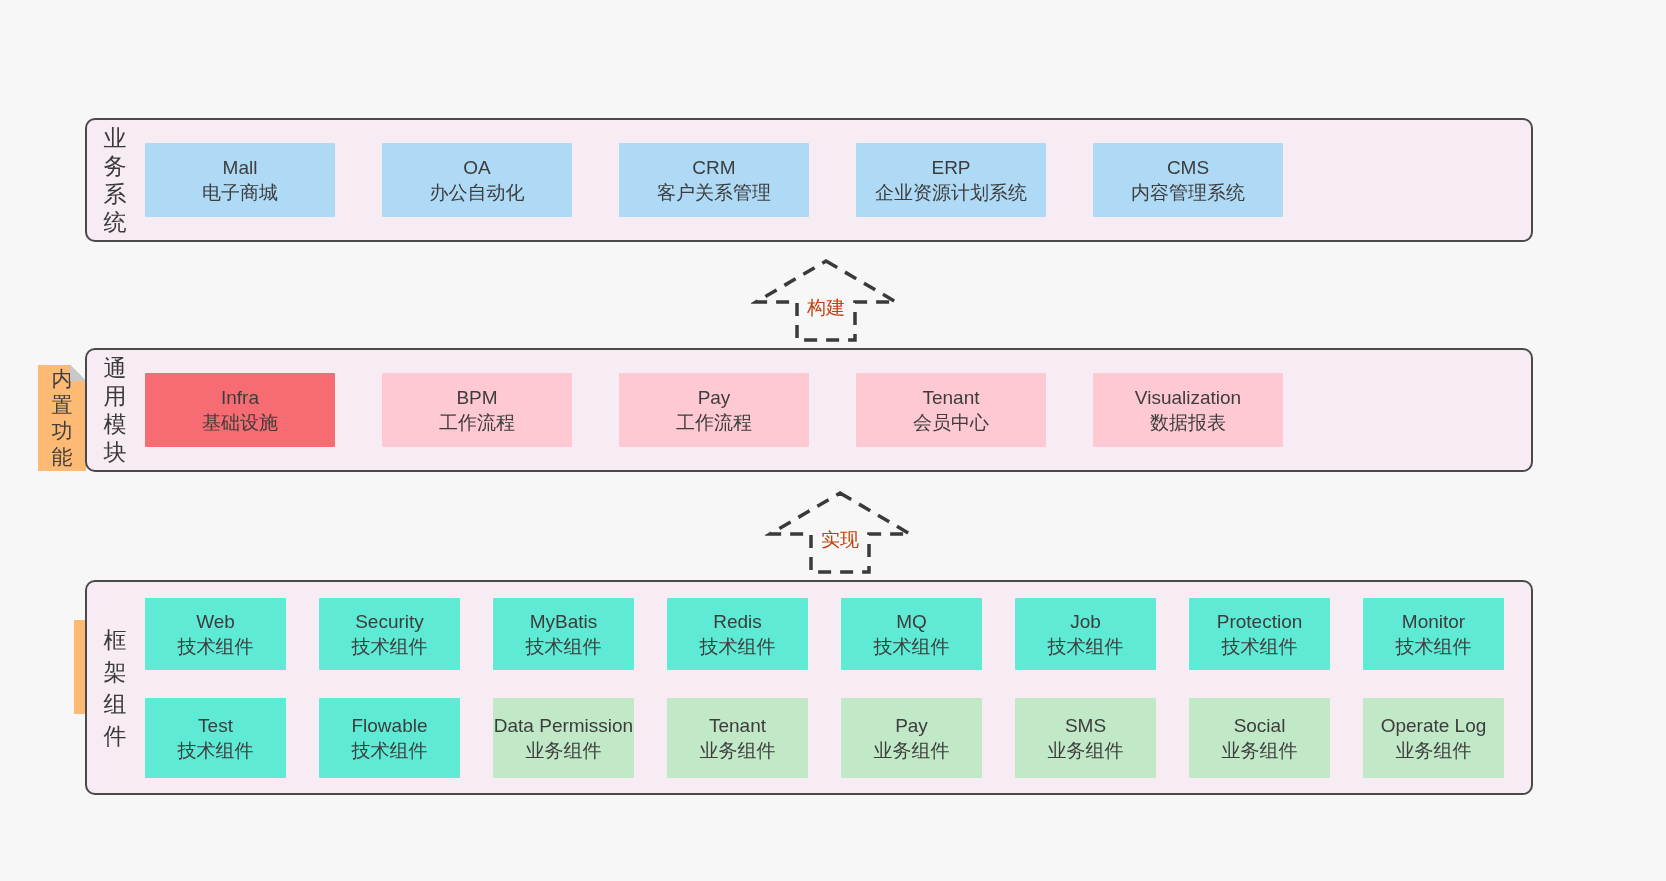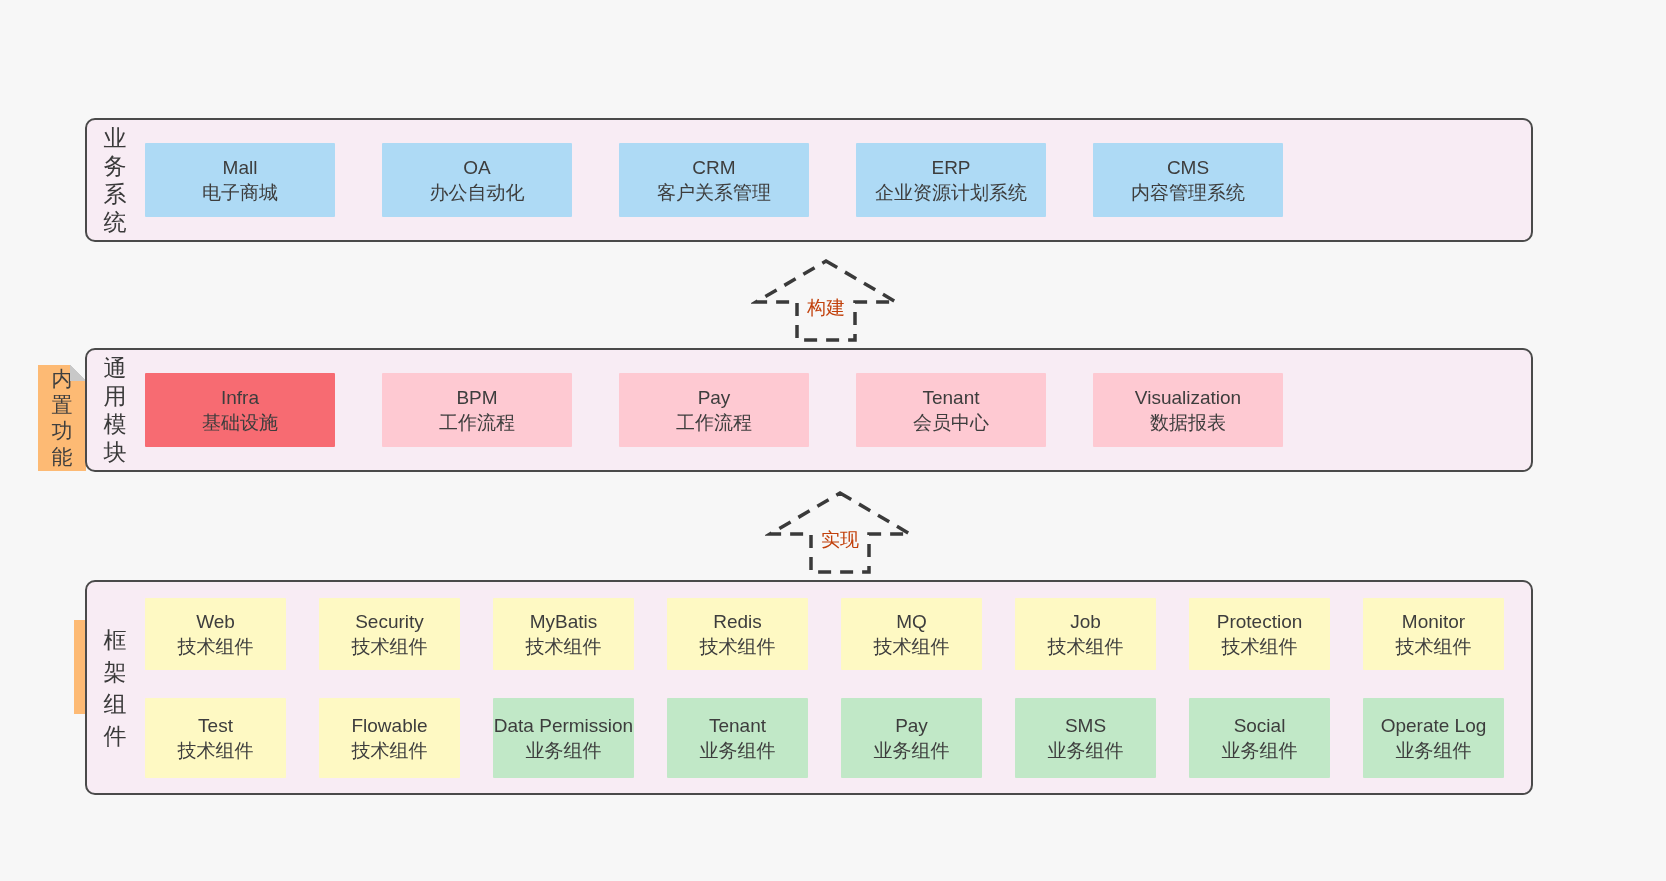--- a/index.html
+++ b/index.html
@@ -26,21 +26,21 @@
   #band3 .vlabel{line-height:32px;}
   .boxes{display:flex;gap:47px;margin-left:15px;}
   .box{
     flex:none;width:190px;height:74px;border-radius:1px;
     display:flex;flex-direction:column;align-items:center;justify-content:center;
     text-align:center;font-size:19px;line-height:25px;
   }
   .blue{background:#aedaf5;}
   .red{background:#f76b72;}
   .pink{background:#fec9d2;}
-  .green{background:#fef9c3;}
+  .green{background:#5eead4;}
   .lightgreen{background:#c1e8c7;}
   #band3 .boxes-col{display:flex;flex-direction:column;gap:28px;margin-left:15px;}
   #band3 .boxes{gap:33px;margin-left:0;}
   #band3 .box{width:141px;height:72px;}
   #band3 .row2 .box{height:80px;}
   
   .note{
     position:absolute;left:38px;width:48px;background:#fdba74;z-index:0;
     display:flex;align-items:center;justify-content:center;
   }

